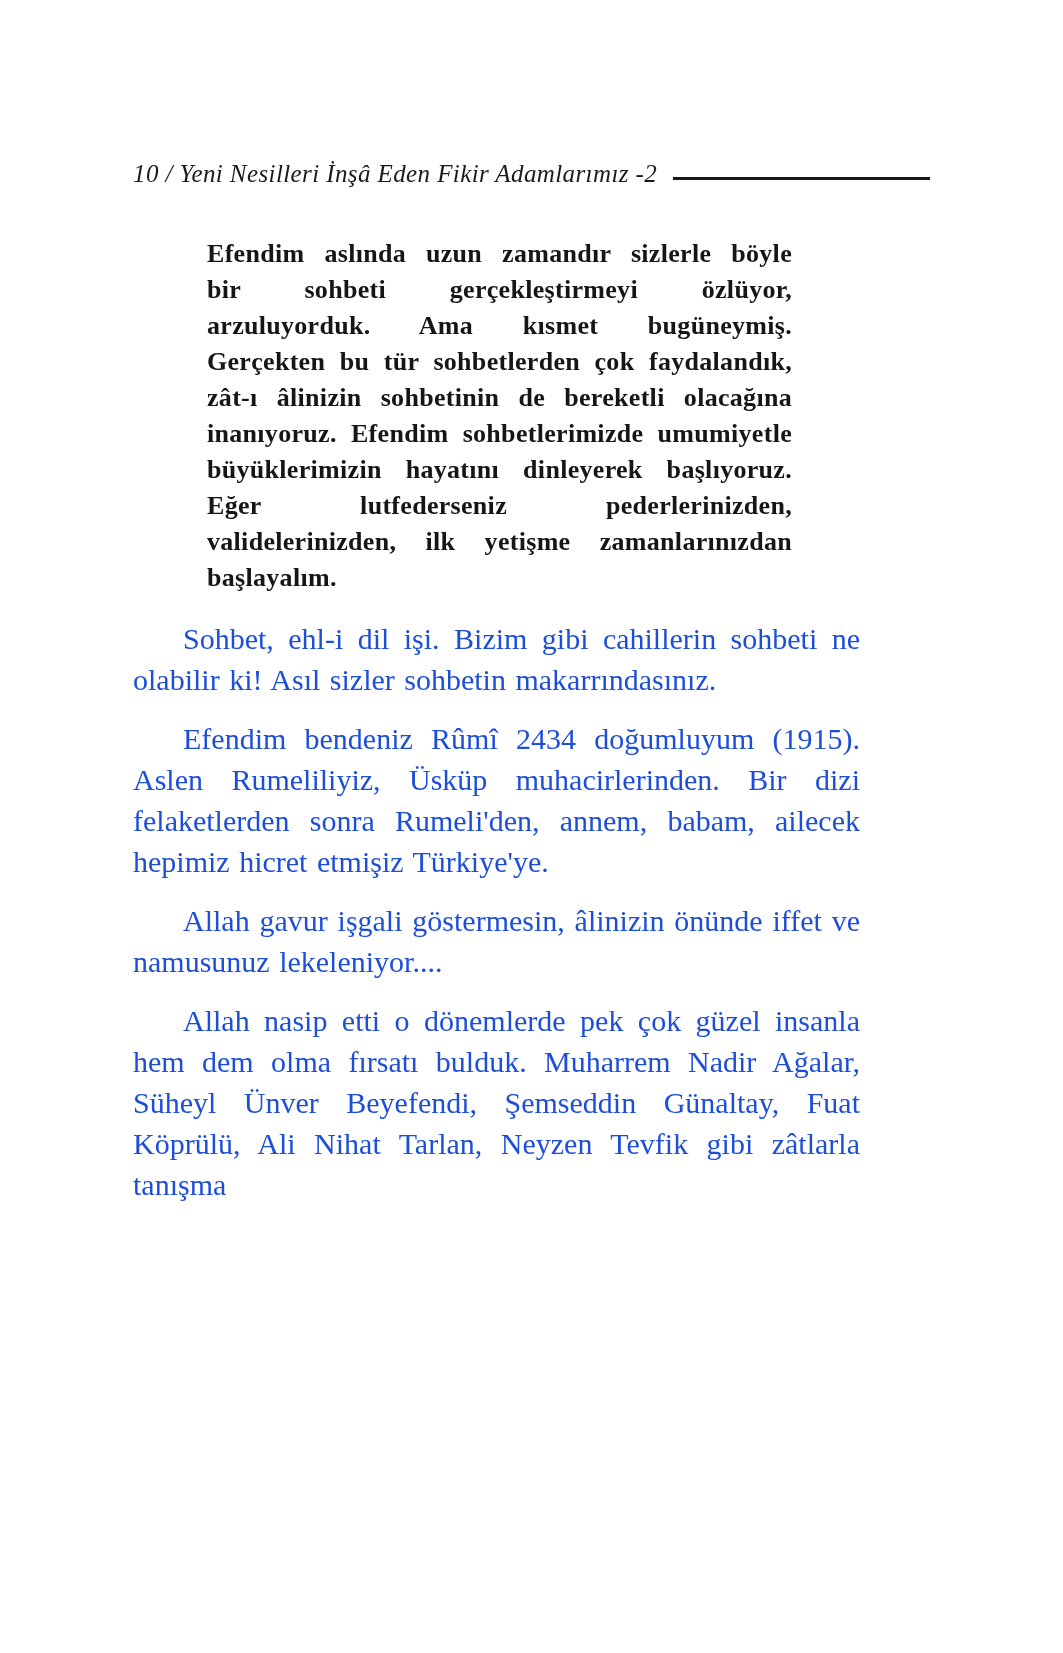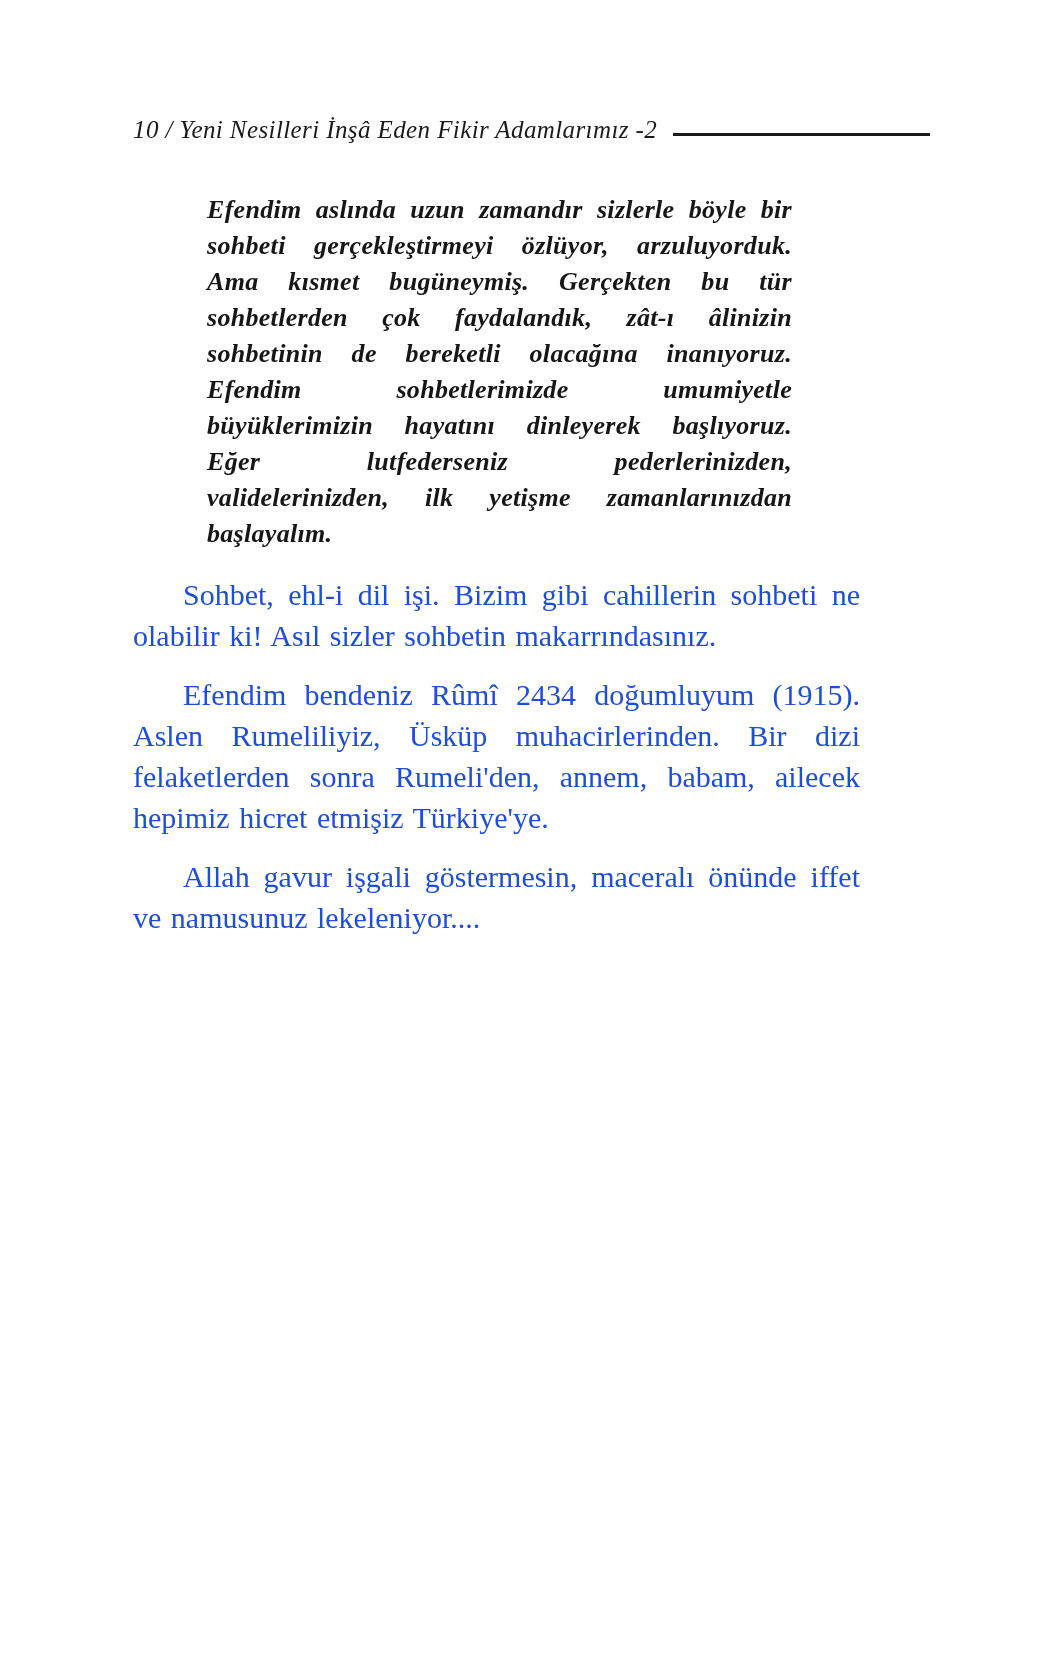--- a/index.html
+++ b/index.html
@@ -9,20 +9,21 @@
     background: #ffffff;
     font-family: "Liberation Serif", serif;
     color: #1c1c1c;
     position: relative;
     overflow: hidden;
   }
   .page {
     position: absolute;
     inset: 0;
     background: #ffffff;
+    margin-top: 44px;
   }
   .header {
     position: absolute;
     top: 116px;
     left: 133px;
     width: 797px;
     display: flex;
     align-items: center;
     gap: 16px;
     font-style: italic;
@@ -41,21 +42,20 @@
   .content {
     position: absolute;
     top: 192px;
     left: 133px;
     width: 727px;
   }
   .quote {
     margin: 0 0 22px 74px;
     width: 585px;
     font-weight: bold;
-    font-style: italic;
     font-size: 26px;
     line-height: 36px;
     text-align: justify;
     text-justify: inter-word;
     word-spacing: 5px;
     letter-spacing: 0.3px;
     color: #161616;
   }
   .para {
     margin: 0 0 18px 0;
@@ -80,19 +80,20 @@
 
   <div class="content">
 
     <p class="quote">Efendim aslında uzun zamandır sizlerle böyle bir sohbeti gerçekleştirmeyi özlüyor, arzuluyorduk. Ama kısmet bugüneymiş. Gerçekten bu tür sohbetlerden çok faydalandık, zât-ı âlinizin sohbetinin de bereketli olacağına inanıyoruz. Efendim sohbetlerimizde umumiyetle büyüklerimizin hayatını dinleyerek başlıyoruz. Eğer lutfederseniz pederlerinizden, validelerinizden, ilk yetişme zamanlarınızdan başlayalım.</p>
 
     <p class="para">Sohbet, ehl-i dil işi. Bizim gibi cahillerin sohbeti ne olabilir ki! Asıl sizler sohbetin makarrındasınız.</p>
 
     <p class="para">Efendim bendeniz Rûmî 2434 doğumluyum (1915). Aslen Rumeliliyiz, Üsküp muhacirlerinden. Bir dizi felaketlerden sonra Rumeli'den, annem, babam, ailecek hepimiz hicret etmişiz Türkiye'ye.</p>
 
 
-    <p class="para">Allah gavur işgali göstermesin, maceralı önünde iffet ve namusunuz lekeleniyor....</p>
+    <p class="para">Allah gavur işgali göstermesin, âlinizin önünde iffet ve namusunuz lekeleniyor....</p>
 
 
+    <p class="para">Allah nasip etti o dönemlerde pek çok güzel insanla hem dem olma fırsatı bulduk. Muharrem Nadir Ağalar, Süheyl Ünver Beyefendi, Şemseddin Günaltay, Fuat Köprülü, Ali Nihat Tarlan, Neyzen Tevfik gibi zâtlarla tanışma</p>
 
   </div>
 
 </div>
 
 </body></html>

